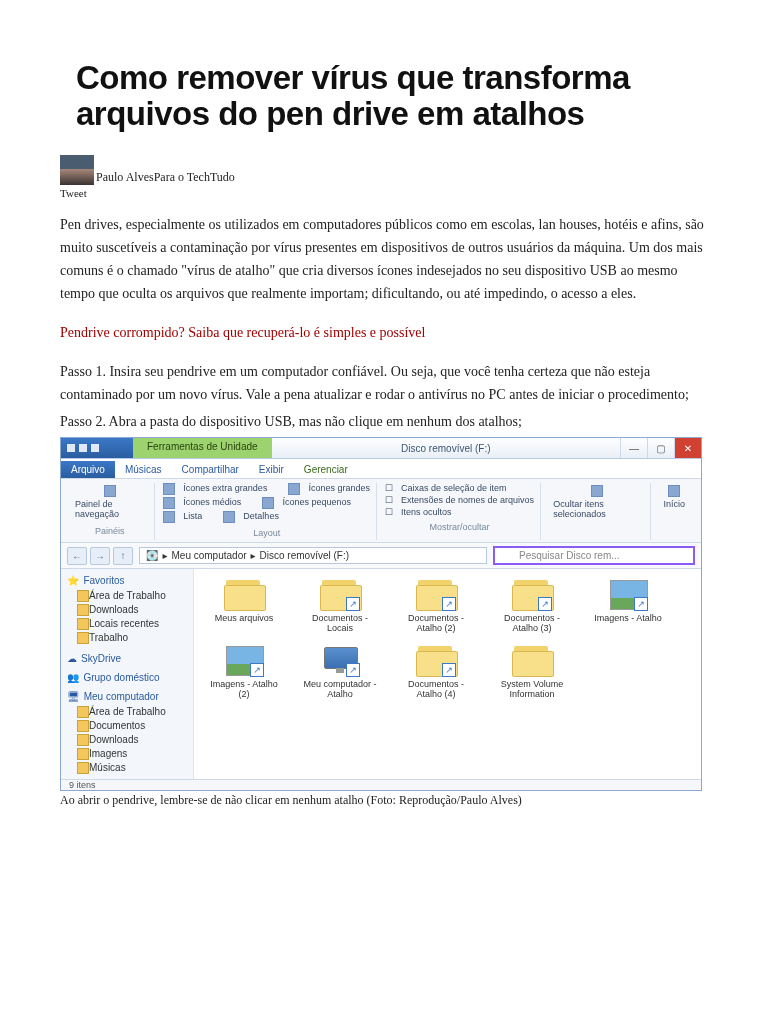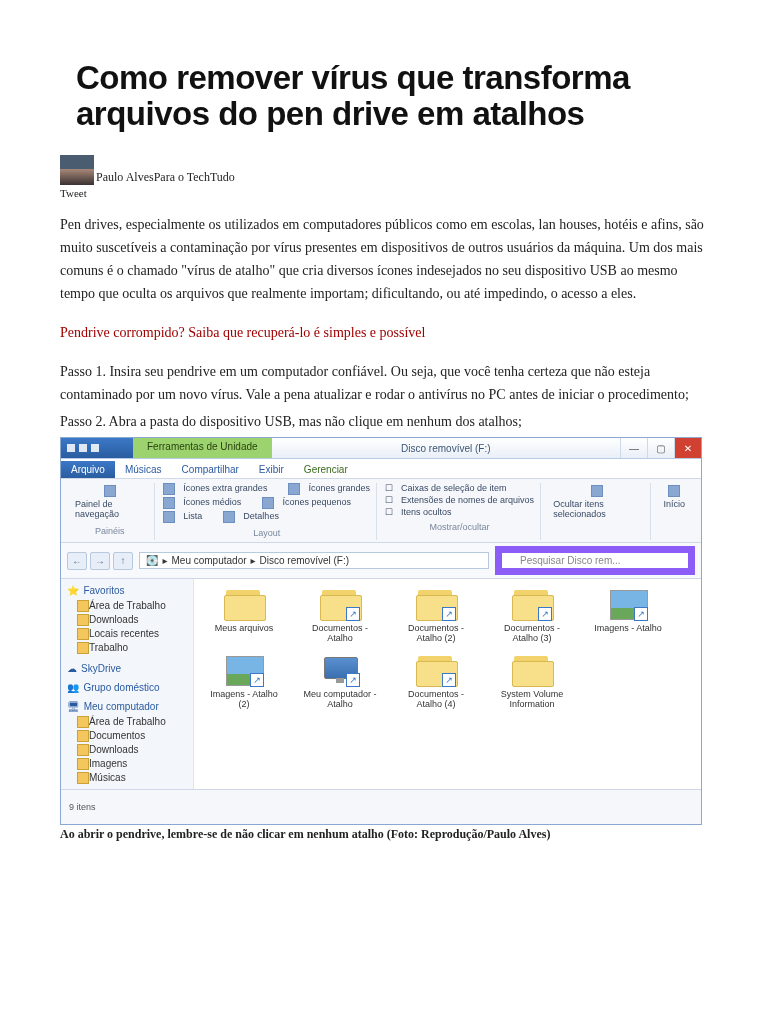--- a/index.html
+++ b/index.html
@@ -113,21 +113,21 @@
   .rgroup .ico { display:inline-block; width:10px; height:10px; background:#89a7d1; border:1px solid #6d8fbf;}
   .rgroup .bigbtn { display:flex; flex-direction:column; align-items:center; gap:2px; padding:2px 4px;}
   .pathbar {
     display:flex; align-items:center; gap:6px; padding:3px 6px;
     border-bottom:1px solid #cfd8e6;
     background:#f7f9fc;
   }
   .pathbar .nav { display:flex; gap:3px; }
   .pathbar .nav .ab { width:18px;height:16px;background:#e7eef8;border:1px solid #b7c9df;border-radius:2px;display:flex;align-items:center;justify-content:center;font-size:10px;color:#4a6a9a;}
   .pathbar .addr { flex:1; background:#fff; border:1px solid #b7c9df; padding:2px 6px; font-size:10px; display:flex; align-items:center; gap:4px; }
-  .pathbar .search { width:150px; background:#fff; border:7px solid #8b5cf6; padding:2px 18px; font-size:10px; color:#888;}
+  .pathbar .search { width:150px; background:#fff; border:2px solid #8b5cf6; padding:2px 24px; font-size:10px; color:#888;}
   .body-area { display:flex; height:210px; }
   .sidebar {
     width:120px; background:#f3f6fb; border-right:1px solid #dde6f1;
     padding:6px 6px; font-size:10px; overflow:hidden;
   }
   .sidebar .grp { margin-bottom:8px; }
   .sidebar .hdr { display:flex; align-items:center; gap:4px; color:#2a5aa0; margin-bottom:3px;}
   .sidebar .itm { display:flex; align-items:flex-start; gap:0; padding:1px 0 1px 10px; color:#333;}
   .sidebar .itm .fi{width:10px;height:10px;background:#f3c75b;border:1px solid #caa238;}
   .filepane { flex:1; padding:8px 10px; overflow:hidden; }
@@ -137,22 +137,22 @@
   .foldericon .back{position:absolute;left:4px;top:3px;width:34px;height:26px;background:#f2d36b;border-radius:2px;}
   .foldericon .front{position:absolute;left:2px;top:8px;width:40px;height:24px;background:#f8e08b;border:1px solid #d9b851;border-radius:2px;}
   .foldericon .arrow{position:absolute;right:2px;bottom:0;width:12px;height:12px;background:#fff;border:1px solid #3b78c7;display:flex;align-items:center;justify-content:center;font-size:9px;color:#3b78c7;}
   .imgicon{width:44px;height:34px;margin:0 auto 2px auto;position:relative;}
   .imgicon .pic{position:absolute;left:4px;top:3px;width:36px;height:28px;background:linear-gradient(180deg,#78b4e4 60%,#69a85a 60%);border:1px solid #999;}
   .imgicon .arrow{position:absolute;right:2px;bottom:0;width:12px;height:12px;background:#fff;border:1px solid #3b78c7;display:flex;align-items:center;justify-content:center;font-size:9px;color:#3b78c7;}
   .pcicon{width:44px;height:34px;margin:0 auto 2px auto;position:relative;}
   .pcicon .mon{position:absolute;left:6px;top:4px;width:32px;height:20px;background:linear-gradient(180deg,#5a8fd0,#3a6fb0);border:1px solid #777;border-radius:2px;}
   .pcicon .stand{position:absolute;left:18px;top:25px;width:8px;height:5px;background:#999;}
   .pcicon .arrow{position:absolute;right:2px;bottom:0;width:12px;height:12px;background:#fff;border:1px solid #3b78c7;display:flex;align-items:center;justify-content:center;font-size:9px;color:#3b78c7;}
-  .statusbar { border-top:1px solid #cfd8e6; padding:12px 8px; font-size:9px; color:#555; background:#f5f7fb;}
-  .caption { font-size:12px; color:#222; margin-top:2px;font-weight:bold; }
+  .statusbar { border-top:1px solid #cfd8e6; padding:0 8px; font-size:9px; color:#555; background:#f5f7fb;}
+  .caption { font-size:12px; color:#222; margin-top:2px; }
 </style>
 </head>
 <body>
 
 <h1>Como remover vírus que transforma arquivos do pen drive em atalhos</h1>
 
 <div class="byline">
   <div class="avatar"></div>
   <div class="author">
     <span>Paulo Alves</span><span class="src">Para o TechTudo</span>
@@ -310,21 +310,21 @@
               <div class="front"></div>
             </div>
           <div>Meus arquivos</div>
         </div>
         <div class="fileitem">
           <div class="foldericon">
               <div class="back"></div>
               <div class="front"></div>
               <div class="arrow">↗</div>
             </div>
-          <div>Documentos - Atalho</div>
+          <div>Documentos - Locais</div>
         </div>
         <div class="fileitem">
           <div class="foldericon">
               <div class="back"></div>
               <div class="front"></div>
               <div class="arrow">↗</div>
             </div>
           <div>Documentos - Atalho (2)</div>
         </div>
         <div class="fileitem">

